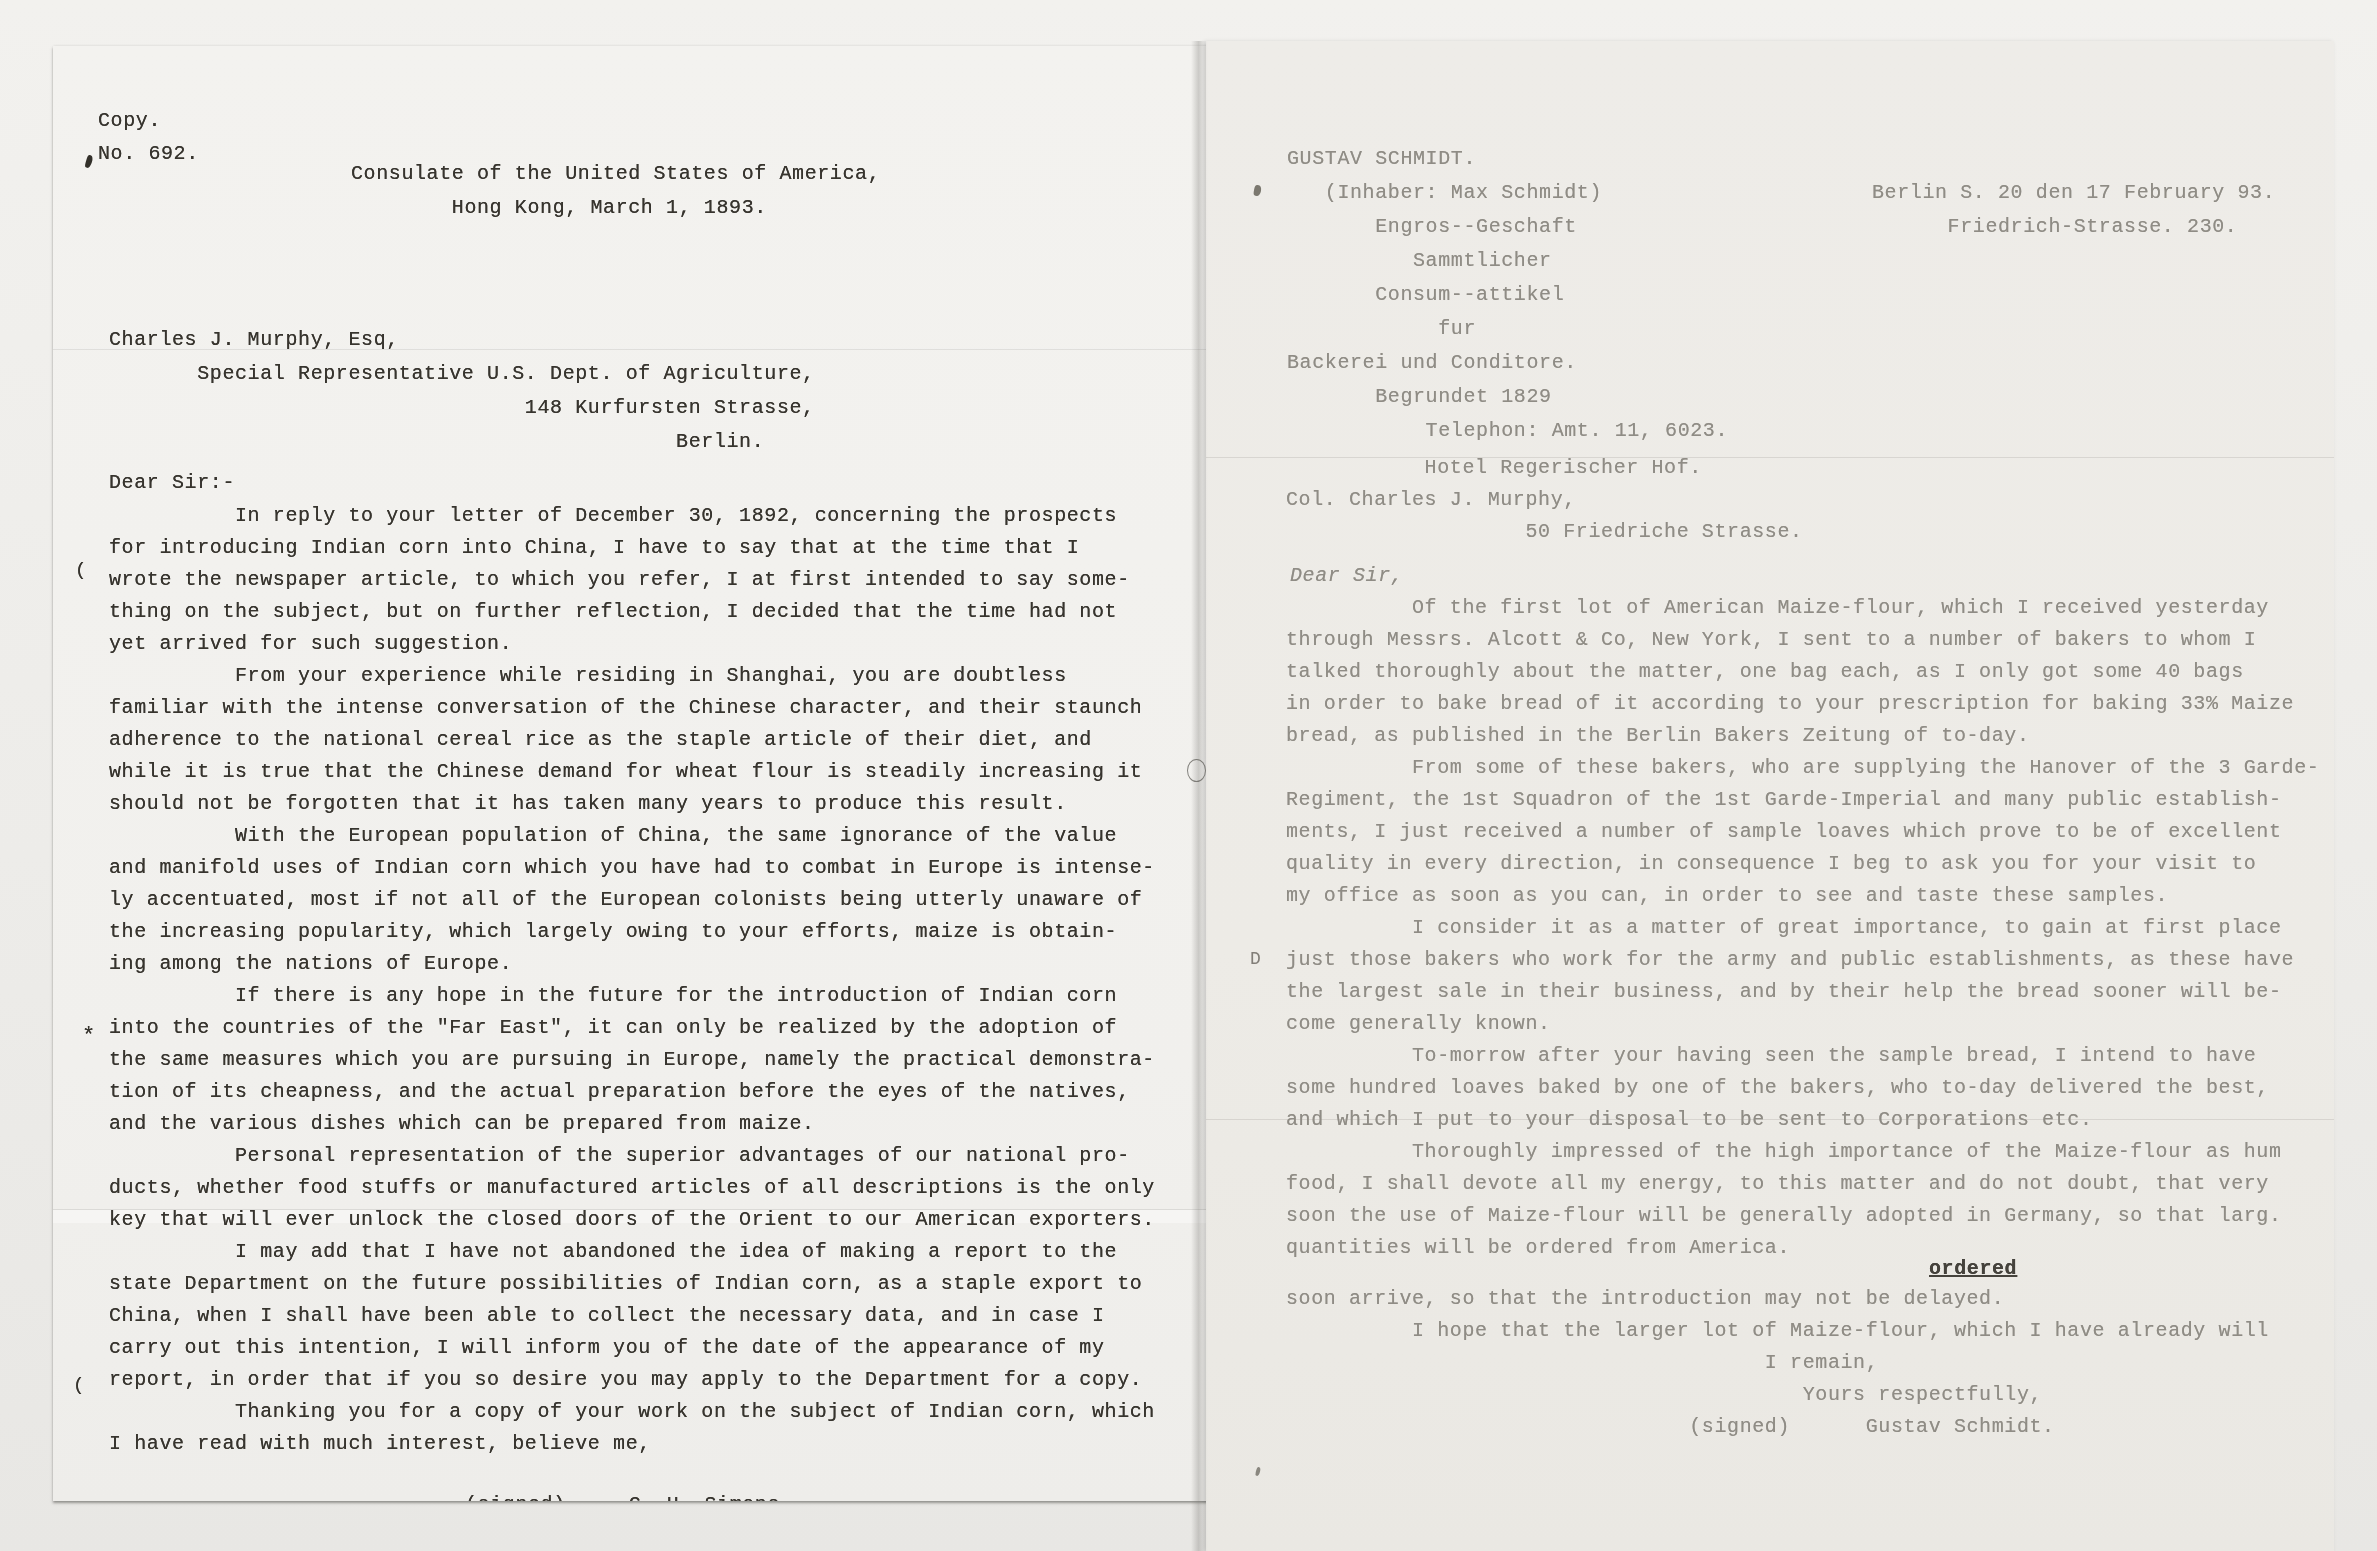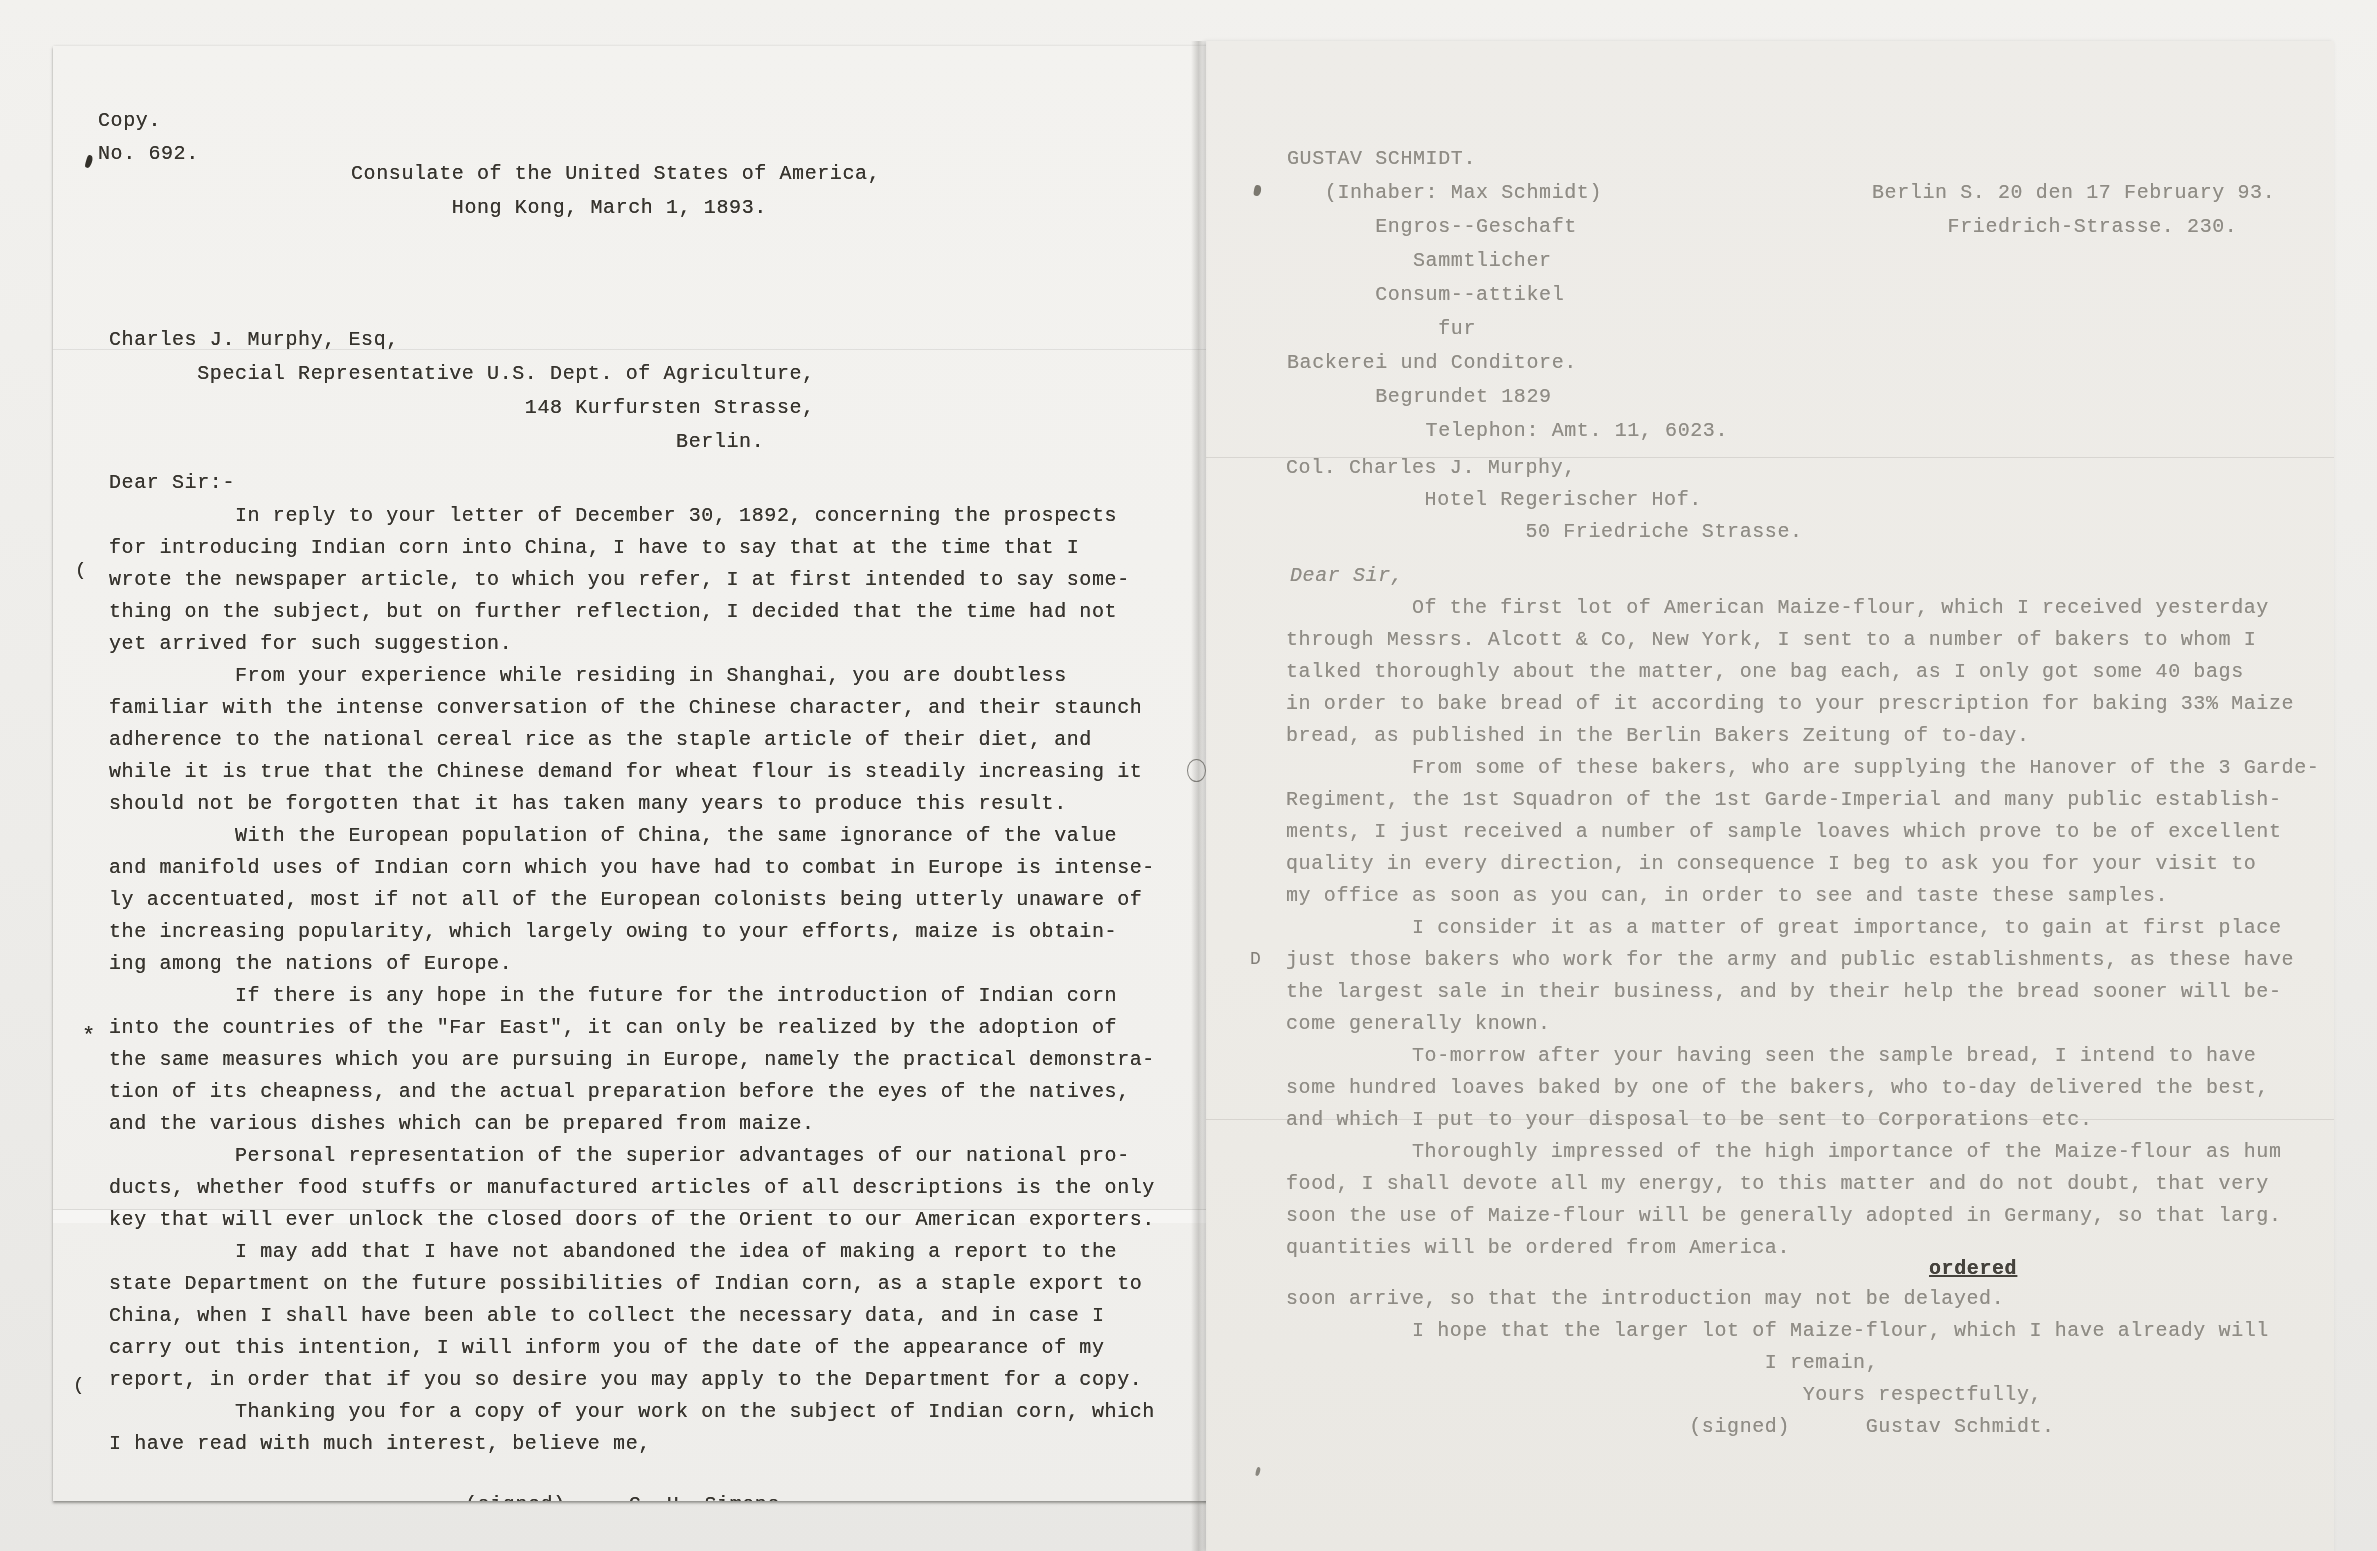--- a/index.html
+++ b/index.html
@@ -71,21 +71,21 @@
 
 <div class="page page-right">
   <div class="crease-soft" style="top:416px;"></div>
   <div class="crease-soft" style="top:1078px;"></div>
 
   <div class="tb ink-r lh68" style="left:81px;top:101px;"><div class="line">GUSTAV SCHMIDT.</div><div class="line">   (Inhaber: Max Schmidt)</div><div class="line">       Engros--Geschaft</div><div class="line">          Sammtlicher</div><div class="line">       Consum--attikel</div><div class="line">            fur</div><div class="line">Backerei und Conditore.</div><div class="line">       Begrundet 1829</div><div class="line">           Telephon: Amt. 11, 6023.</div></div>
 
   <div class="tb ink-r lh68" style="left:666px;top:135px;white-space:pre;">Berlin S. 20 den 17 February 93.
       Friedrich-Strasse. 230.</div>
 
-  <div class="tb ink-r lh64" style="left:80px;top:411px;"><div class="line">Col. Charles J. Murphy,</div><div class="line">           Hotel Regerischer Hof.</div><div class="line">                   50 Friedriche Strasse.</div></div>
+  <div class="tb ink-r lh64" style="left:80px;top:411px;"><div class="line">           Hotel Regerischer Hof.</div><div class="line">Col. Charles J. Murphy,</div><div class="line">                   50 Friedriche Strasse.</div></div>
 
   <div class="tb ink-r lh64" style="left:84px;top:519px;font-style:italic;">Dear Sir,</div>
 
   <div class="tb ink-r lh64" style="left:80px;top:551px;"><div class="line">          Of the first lot of American Maize-flour, which I received yesterday</div><div class="line">through Messrs. Alcott &amp; Co, New York, I sent to a number of bakers to whom I</div><div class="line">talked thoroughly about the matter, one bag each, as I only got some 40 bags</div><div class="line">in order to bake bread of it according to your prescription for baking 33% Maize</div><div class="line">bread, as published in the Berlin Bakers Zeitung of to-day.</div><div class="line">          From some of these bakers, who are supplying the Hanover of the 3 Garde-</div><div class="line">Regiment, the 1st Squadron of the 1st Garde-Imperial and many public establish-</div><div class="line">ments, I just received a number of sample loaves which prove to be of excellent</div><div class="line">quality in every direction, in consequence I beg to ask you for your visit to</div><div class="line">my office as soon as you can, in order to see and taste these samples.</div><div class="line">          I consider it as a matter of great importance, to gain at first place</div><div class="line">just those bakers who work for the army and public establishments, as these have</div><div class="line">the largest sale in their business, and by their help the bread sooner will be-</div><div class="line">come generally known.</div><div class="line">          To-morrow after your having seen the sample bread, I intend to have</div><div class="line">some hundred loaves baked by one of the bakers, who to-day delivered the best,</div><div class="line">and which I put to your disposal to be sent to Corporations etc.</div><div class="line">          Thoroughly impressed of the high importance of the Maize-flour as hum</div><div class="line">food, I shall devote all my energy, to this matter and do not doubt, that very</div><div class="line">soon the use of Maize-flour will be generally adopted in Germany, so that larg.</div><div class="line">quantities will be ordered from America.</div></div>
 
   <div class="tb ink-dark lh64" style="left:723px;top:1212px;">ordered</div>
 
   <div class="tb ink-r lh64" style="left:80px;top:1242px;"><div class="line">soon arrive, so that the introduction may not be delayed.</div><div class="line">          I hope that the larger lot of Maize-flour, which I have already will</div></div>
 
   <div class="tb ink-r lh64" style="left:80px;top:1306px;"><div class="line">                                      I remain,</div><div class="line">                                         Yours respectfully,</div><div class="line">                                (signed)      Gustav Schmidt.</div></div>

